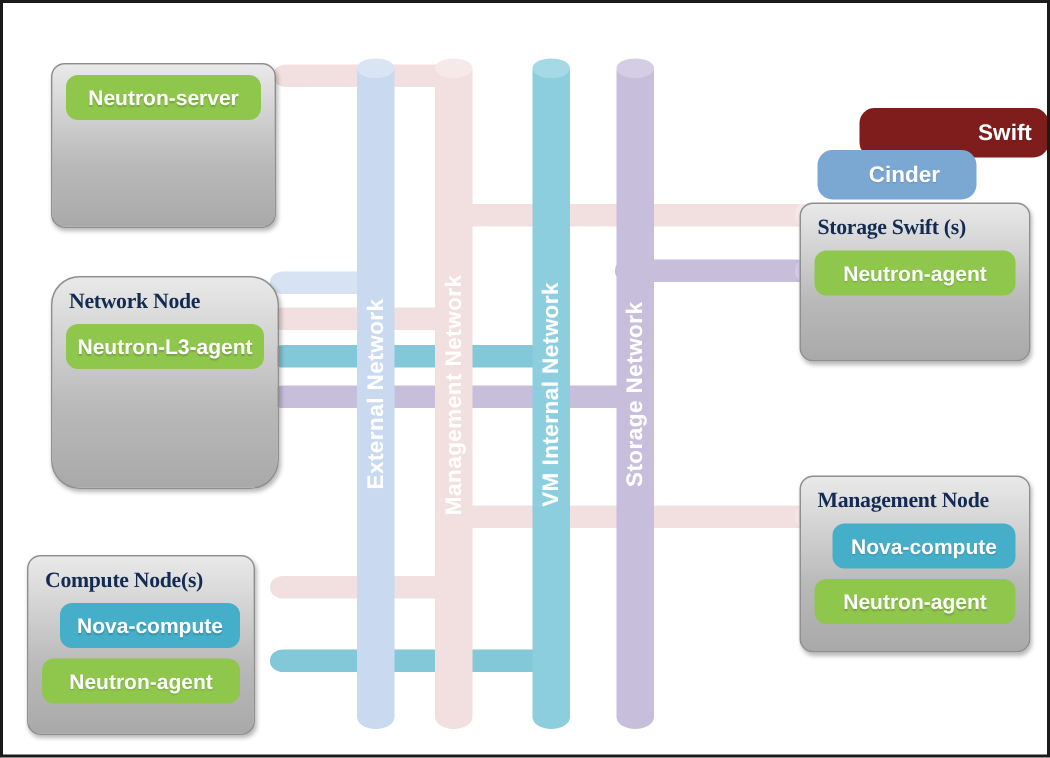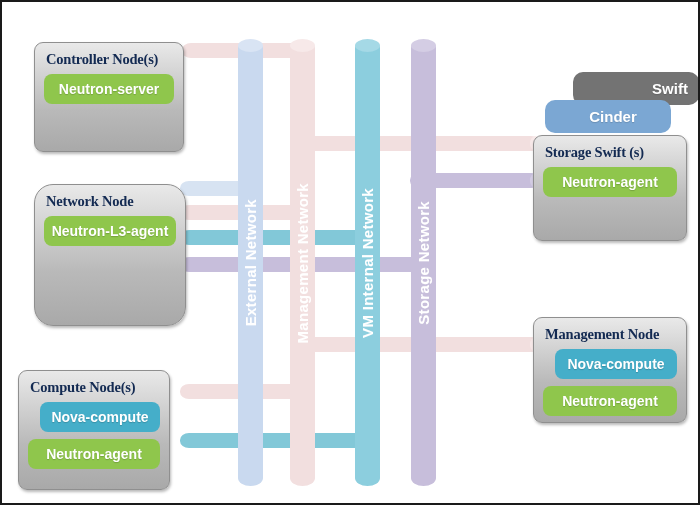--- a/index.html
+++ b/index.html
@@ -98,21 +98,21 @@
     border-radius:10px;
     color:#ffffff;
     font-size:15px;
     font-weight:bold;
     box-sizing:border-box;
     display:flex;
     align-items:center;
     text-shadow:0 1px 1px rgba(0,0,0,0.15);
     white-space:nowrap;
   }
-  .chip.swift{background:#737373;justify-content:center;padding-left:68px;}
+  .chip.swift{background:#7f1d1d;justify-content:center;padding-left:68px;}
   .chip.cinder{background:#7ba7d3;justify-content:center;padding-left:10px;}
 </style>
 </head>
 <body>
 
 <div id="canvas">
 
   <div class="hbar" style="left:180px;top:41px;width:124px;height:15px;background:#f2dfdf;">
     <span class="hcap right" style="background:#f7e9e9;"></span>
   </div>
@@ -170,44 +170,43 @@
 
   <div class="vpipe" style="left:409px;top:38px;width:25px;height:446px;background:#c7bedb;">
     <span class="vcap top" style="background:#d4cde4;"></span>
     <span class="vlabel">Storage Network</span>
   </div>
 
   <div class="chip swift" style="left:571px;top:70px;width:126px;height:33px;">
     <span>Swift</span>
   </div>
 
-  <div class="chip cinder" style="left:543px;top:98px;width:126px;height:33px;">
+  <div class="chip cinder" style="left:543px;top:98px;width:106px;height:33px;">
     <span>Cinder</span>
   </div>
 
   <div class="node" style="left:32px;top:40px;width:150px;height:110px;">
-    <div class="node-title">Controller Node(s)</div>
     <div class="svc green">Neutron-server</div>
   </div>
 
   <div class="node" style="left:32px;top:182px;width:152px;height:142px;border-radius:19px;">
     <div class="node-title">Network Node</div>
     <div class="svc green">Neutron-L3-agent</div>
   </div>
 
   <div class="node" style="left:16px;top:368px;width:152px;height:120px;">
     <div class="node-title">Compute Node(s)</div>
     <div class="svc blue">Nova-compute</div>
     <div class="svc green">Neutron-agent</div>
   </div>
 
   <div class="node" style="left:531px;top:133px;width:154px;height:106px;">
     <div class="node-title">Storage Swift (s)</div>
     <div class="svc green">Neutron-agent</div>
   </div>
 
-  <div class="node" style="left:531px;top:315px;width:154px;height:106px;">
+  <div class="node" style="left:531px;top:315px;width:154px;height:118px;">
     <div class="node-title">Management Node</div>
     <div class="svc blue">Nova-compute</div>
     <div class="svc green">Neutron-agent</div>
   </div>
 
 </div>
 
 </body></html>

